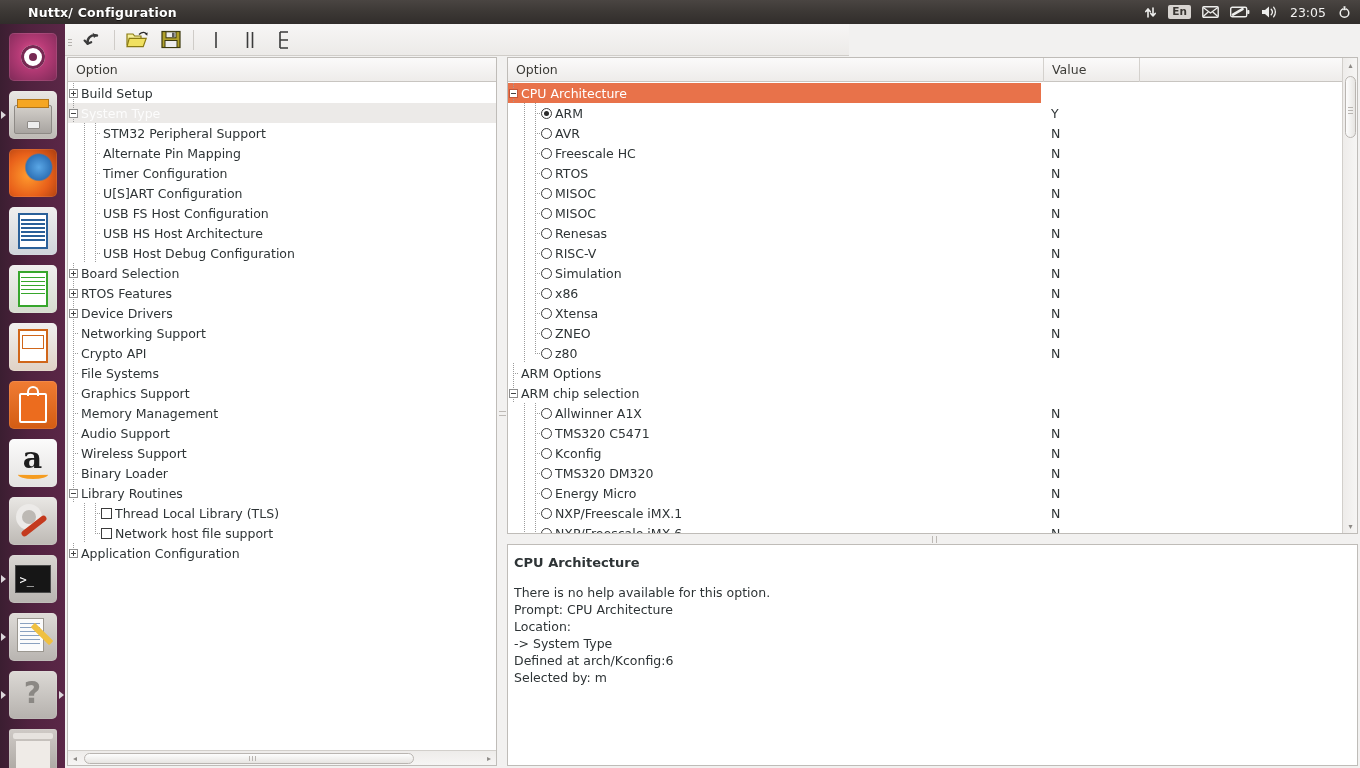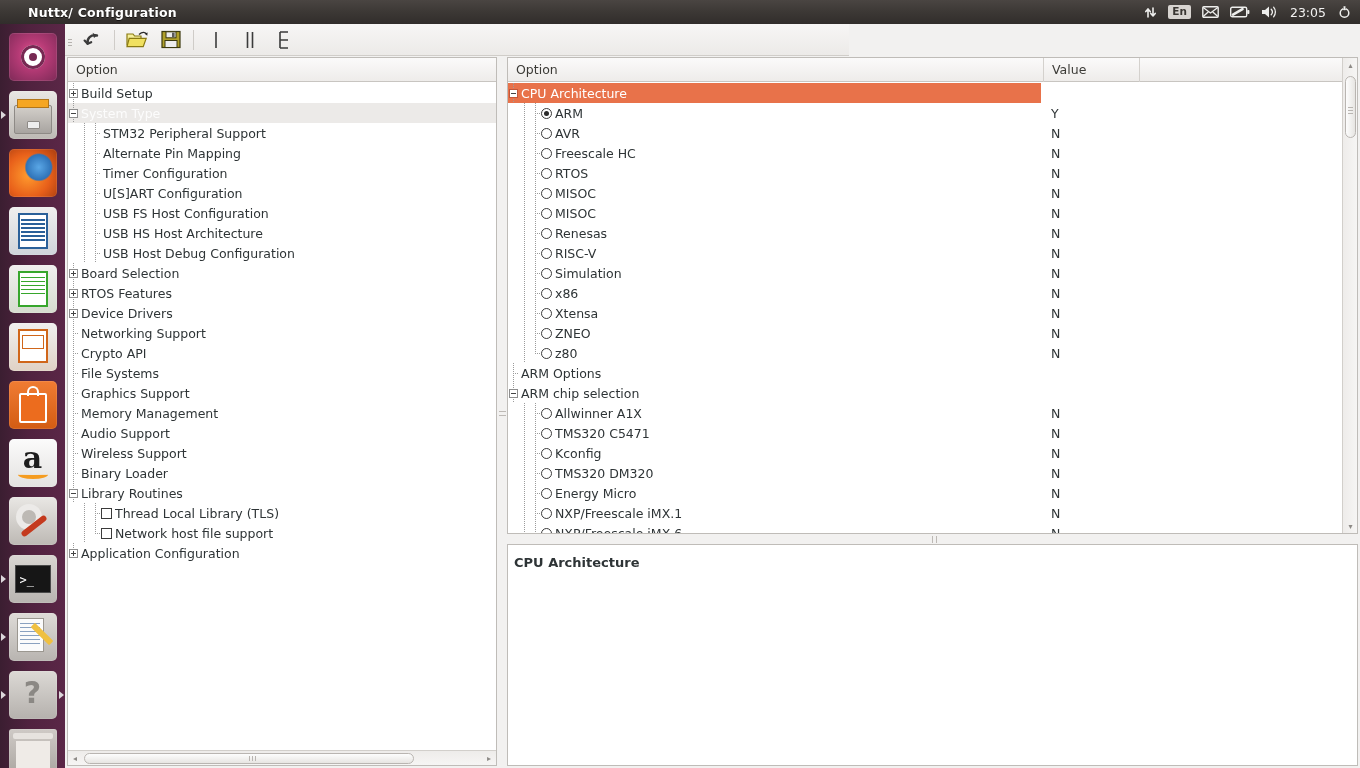--- a/index.html
+++ b/index.html
@@ -911,16 +911,24 @@
           </div>
       </div>
     </div>
 
     <div id="splitter-h">
         <i></i>
       </div>
 
     <div id="help-box">
       <div id="help-title">CPU Architecture</div>
+      <div id="help-body">
+          <div>There is no help available for this option.</div>
+          <div>Prompt: CPU Architecture</div>
+          <div>Location:</div>
+          <div>-&gt; System Type</div>
+          <div>Defined at arch/Kconfig:6</div>
+          <div>Selected by: m</div>
+        </div>
     </div>
 
   </div>
 </div>
 
 </body></html>

